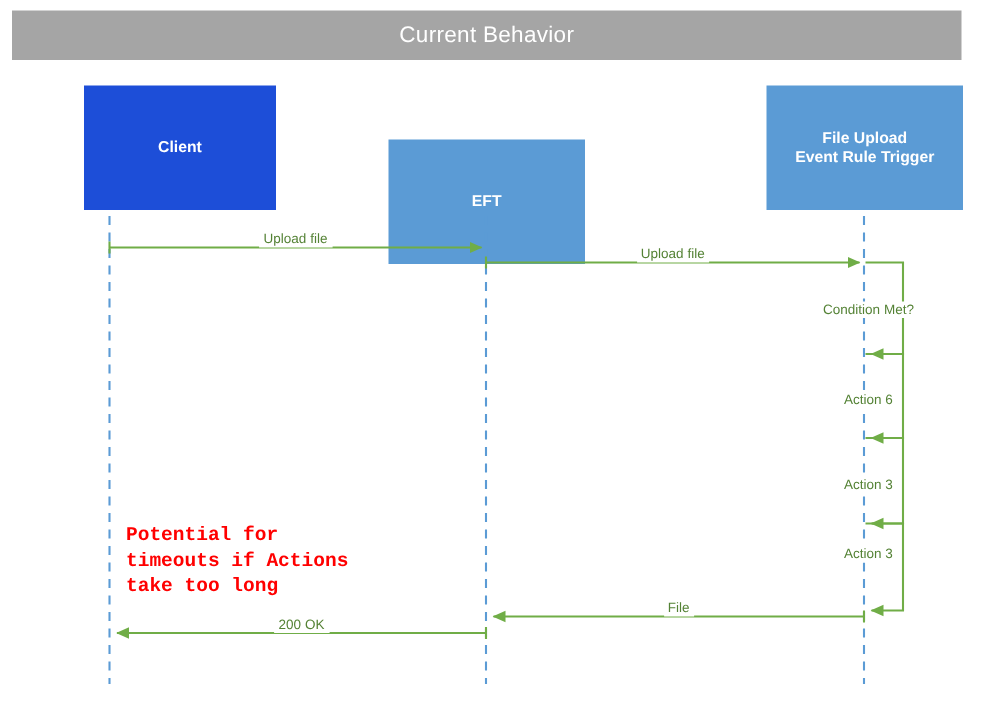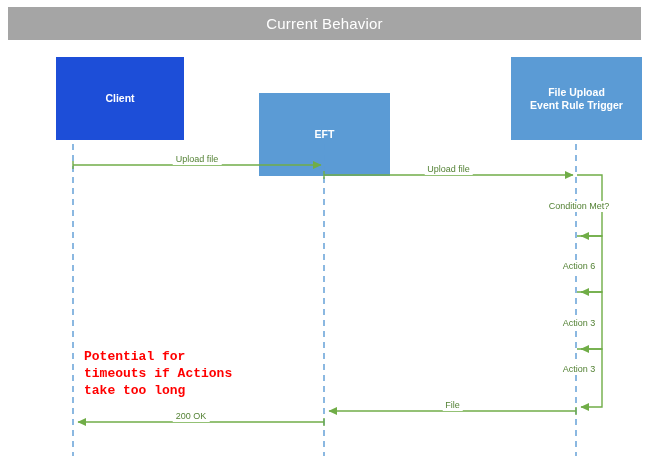--- a/index.html
+++ b/index.html
@@ -130,20 +130,20 @@
   </svg>
 
   <div id="labels-layer">
       <div class="msg-label center" style="left: 197px; top: 154px; color: rgb(84, 130, 53);">Upload file</div>
       <div class="msg-label center" style="left: 448.5px; top: 164px; color: rgb(84, 130, 53);">Upload file</div>
       <div class="msg-label center" style="left: 579px; top: 201px; color: rgb(84, 130, 53);">Condition Met?</div>
       <div class="msg-label center" style="left: 579px; top: 261px; color: rgb(84, 130, 53);">Action 6</div>
       <div class="msg-label center" style="left: 579px; top: 318px; color: rgb(84, 130, 53);">Action 3</div>
       <div class="msg-label center" style="left: 579px; top: 364px; color: rgb(84, 130, 53);">Action 3</div>
       <div class="msg-label center" style="left: 452.5px; top: 400px; color: rgb(84, 130, 53);">File</div>
-      <div class="msg-label center" style="left: 191px; top: 411px; color: rgb(84, 130, 53);">200 OK</div>
+      <div class="msg-label center" style="left: 201px; top: 411px; color: rgb(84, 130, 53);">200 OK</div>
     </div>
 
   <div class="note-text" id="note-el" style="left: 84px; top: 348px; color: rgb(255, 0, 0);">Potential for
 timeouts if Actions
 take too long</div>
 
 </div>
 
 </body></html>

